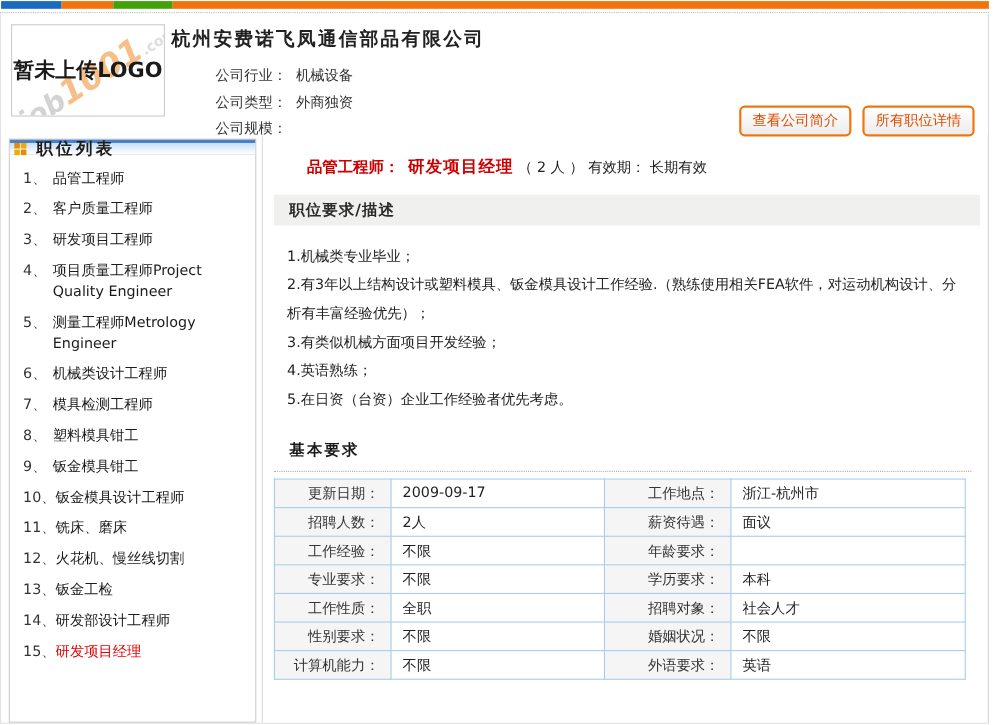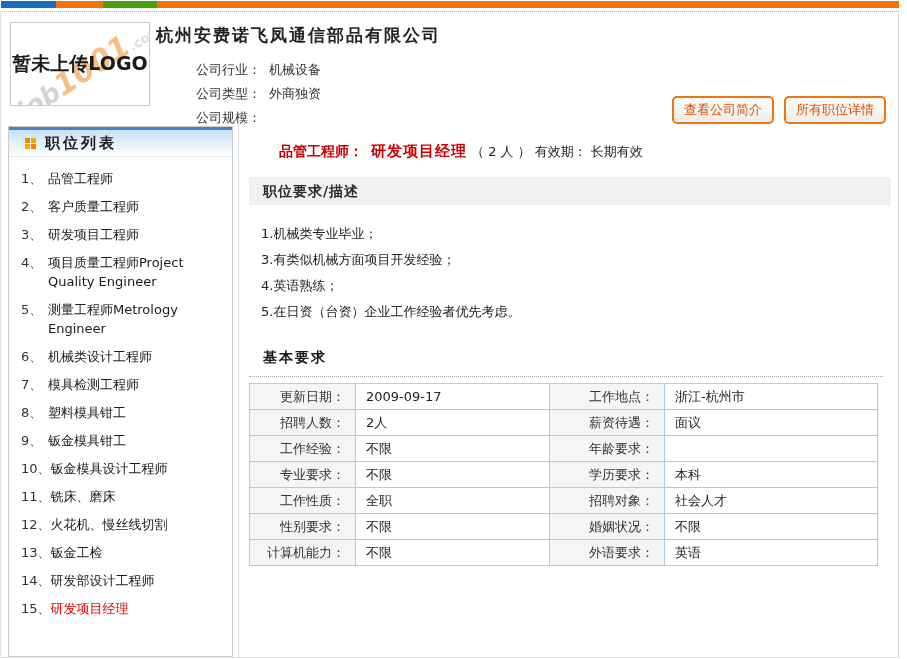--- a/index.html
+++ b/index.html
@@ -35,23 +35,23 @@
   .hbtn { border:2px solid #f0750f; border-radius:5px; background:linear-gradient(#ffffff,#ececec);
           color:#e34d00; font-size:13px; padding:3px 10px; cursor:pointer;
           font-family:"DejaVu Sans","Liberation Sans",sans-serif; }
 
   
   .body-area { position:absolute; left:1px; top:122px; width:898px; height:535px; }
   .v-divider { position:absolute; left:237px; top:0; bottom:0; width:1px; background:#ddd; }
 
   
   .sidebar { position:absolute; left:7px; top:4px; width:225px; bottom:0; border:1px solid #ccc; background:#fff; }
-  .sidebar-header { height:30px; border-top:3px solid #4a80c4;
+  .sidebar-header { height:14px; border-top:3px solid #4a80c4;
           background:linear-gradient(#c8dff5,#eef6fd 70%,#ffffff);
-          display:flex; align-items:center; padding-left:16px; gap:9px;
+          display:flex; align-items:center; padding-left:4px; gap:9px;
           border-bottom:1px solid #e8e8e8; }
   .sidebar-title { font-size:15px; font-weight:bold; color:#1c1c1c; letter-spacing:3px; }
   .sq-icon { display:inline-grid; grid-template-columns:5px 5px; grid-gap:1px; }
   .sq-icon i { width:5px; height:5px; background:#f6a800; }
   .sq-icon i:nth-child(1){ background:#e88900; }
   .sq-icon i:nth-child(4){ background:#e88900; }
   .job-list { list-style:none; margin:0; padding:12px 6px 0 12px; }
   .job-item { display:flex; font-size:13px; line-height:19px; margin-bottom:9px; cursor:pointer; color:#1a1a1a; }
   .job-item .num { flex:0 0 27px; color:#333; }
   .job-item .jlabel { flex:1; }
@@ -184,20 +184,21 @@
 
     <div class="main">
       <div class="job-header">
         <span class="jh-red">品管工程师：</span><span class="jh-title">研发项目经理</span><span class="jh-plain">（ 2 人 ）</span><span class="jh-plain">有效期：</span><span class="jh-plain">长期有效</span>
       </div>
 
       <div class="section-bar">职位要求/描述</div>
 
       <div class="job-description">
           <div class="desc-line">1.机械类专业毕业；</div>
+          <div class="desc-line">2.有3年以上结构设计或塑料模具、钣金模具设计工作经验.（熟练使用相关FEA软件，对运动机构设计、分析有丰富经验优先）；</div>
           <div class="desc-line">3.有类似机械方面项目开发经验；</div>
           <div class="desc-line">4.英语熟练；</div>
           <div class="desc-line">5.在日资（台资）企业工作经验者优先考虑。</div>
         </div>
 
       <div class="basic-title">基本要求</div>
 
       <table class="basic-table">
         <colgroup>
             <col style="width:106px">

